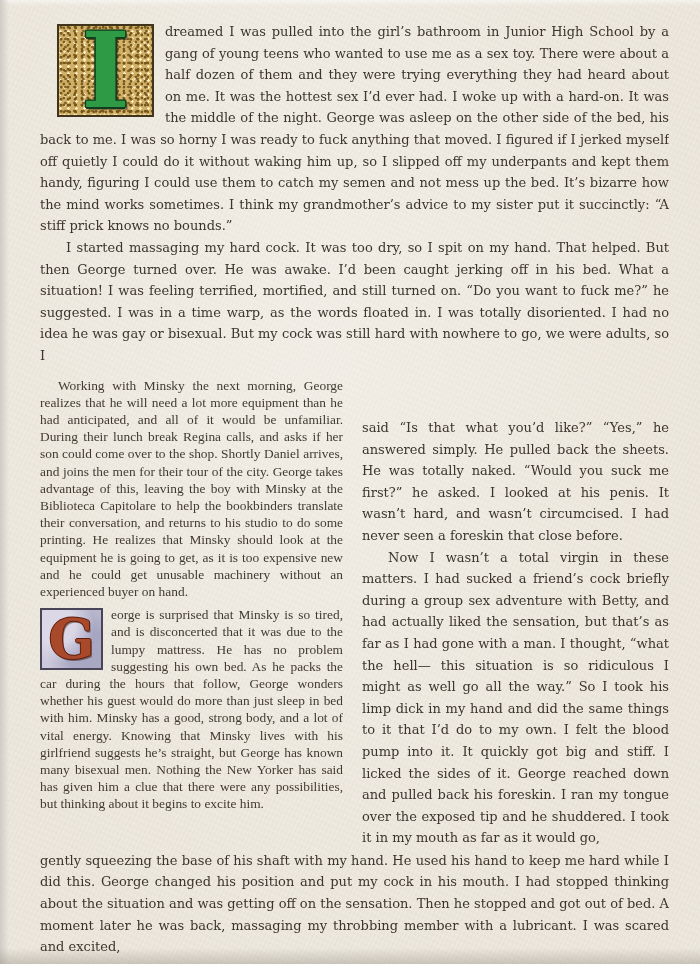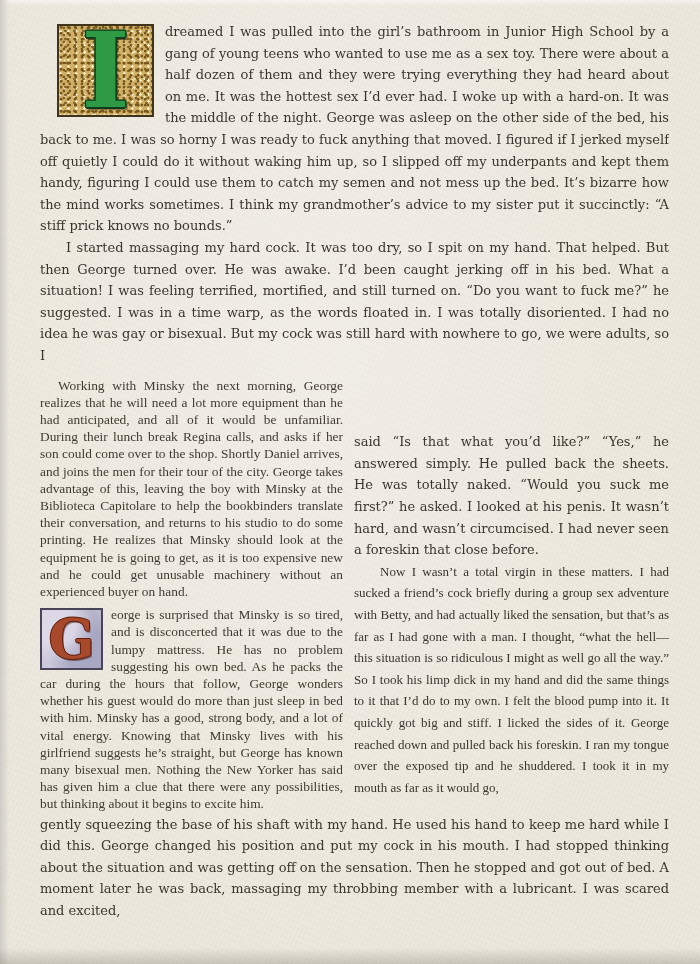--- a/index.html
+++ b/index.html
@@ -69,23 +69,23 @@
     color:#2f9a45;
     text-shadow:
       -1.5px 0 #123d1c, 1.5px 0 #123d1c, 0 -1.5px #123d1c, 0 1.5px #123d1c,
       -1px -1px #123d1c, 1px 1px #123d1c, -1px 1px #123d1c, 1px -1px #123d1c,
       2.5px 2.5px 0 rgba(40,30,10,0.45);
   }
 
   
   .columns{
     display:flex;
-    gap:11px;
+    gap:19px;
     margin-top:2px;
-    align-items:center;
+    align-items:flex-start;
   }
   .sidebar{
     width:303px;
     flex:0 0 303px;
     padding-top:8px;
   }
   .sidebar-text{
     font-family:"Liberation Serif", serif;
     font-size:13.4px;
     line-height:17.2px;
@@ -116,21 +116,21 @@
     color:#a8492b;
     text-shadow:
       -1px 0 #5f2010, 1px 0 #5f2010, 0 -1px #5f2010, 0 1px #5f2010,
       1.5px 1.5px 0 rgba(60,20,8,0.5);
   }
   .main-col{
     flex:1 1 auto;
     padding-top:0.5px;
     margin-top:48px;
   }
-  .main-col .body-text + .body-text{margin-top:0;font-family:Liberation Serif, serif;}
+  .main-col .body-text + .body-text{margin-top:0;}
   .closing{margin-top:1px;}
 </style>
 </head>
 <body>
 
 <div class="page">
   <div class="edge-top"></div>
   <div class="edge-left"></div>
 
   <section class="opening">

